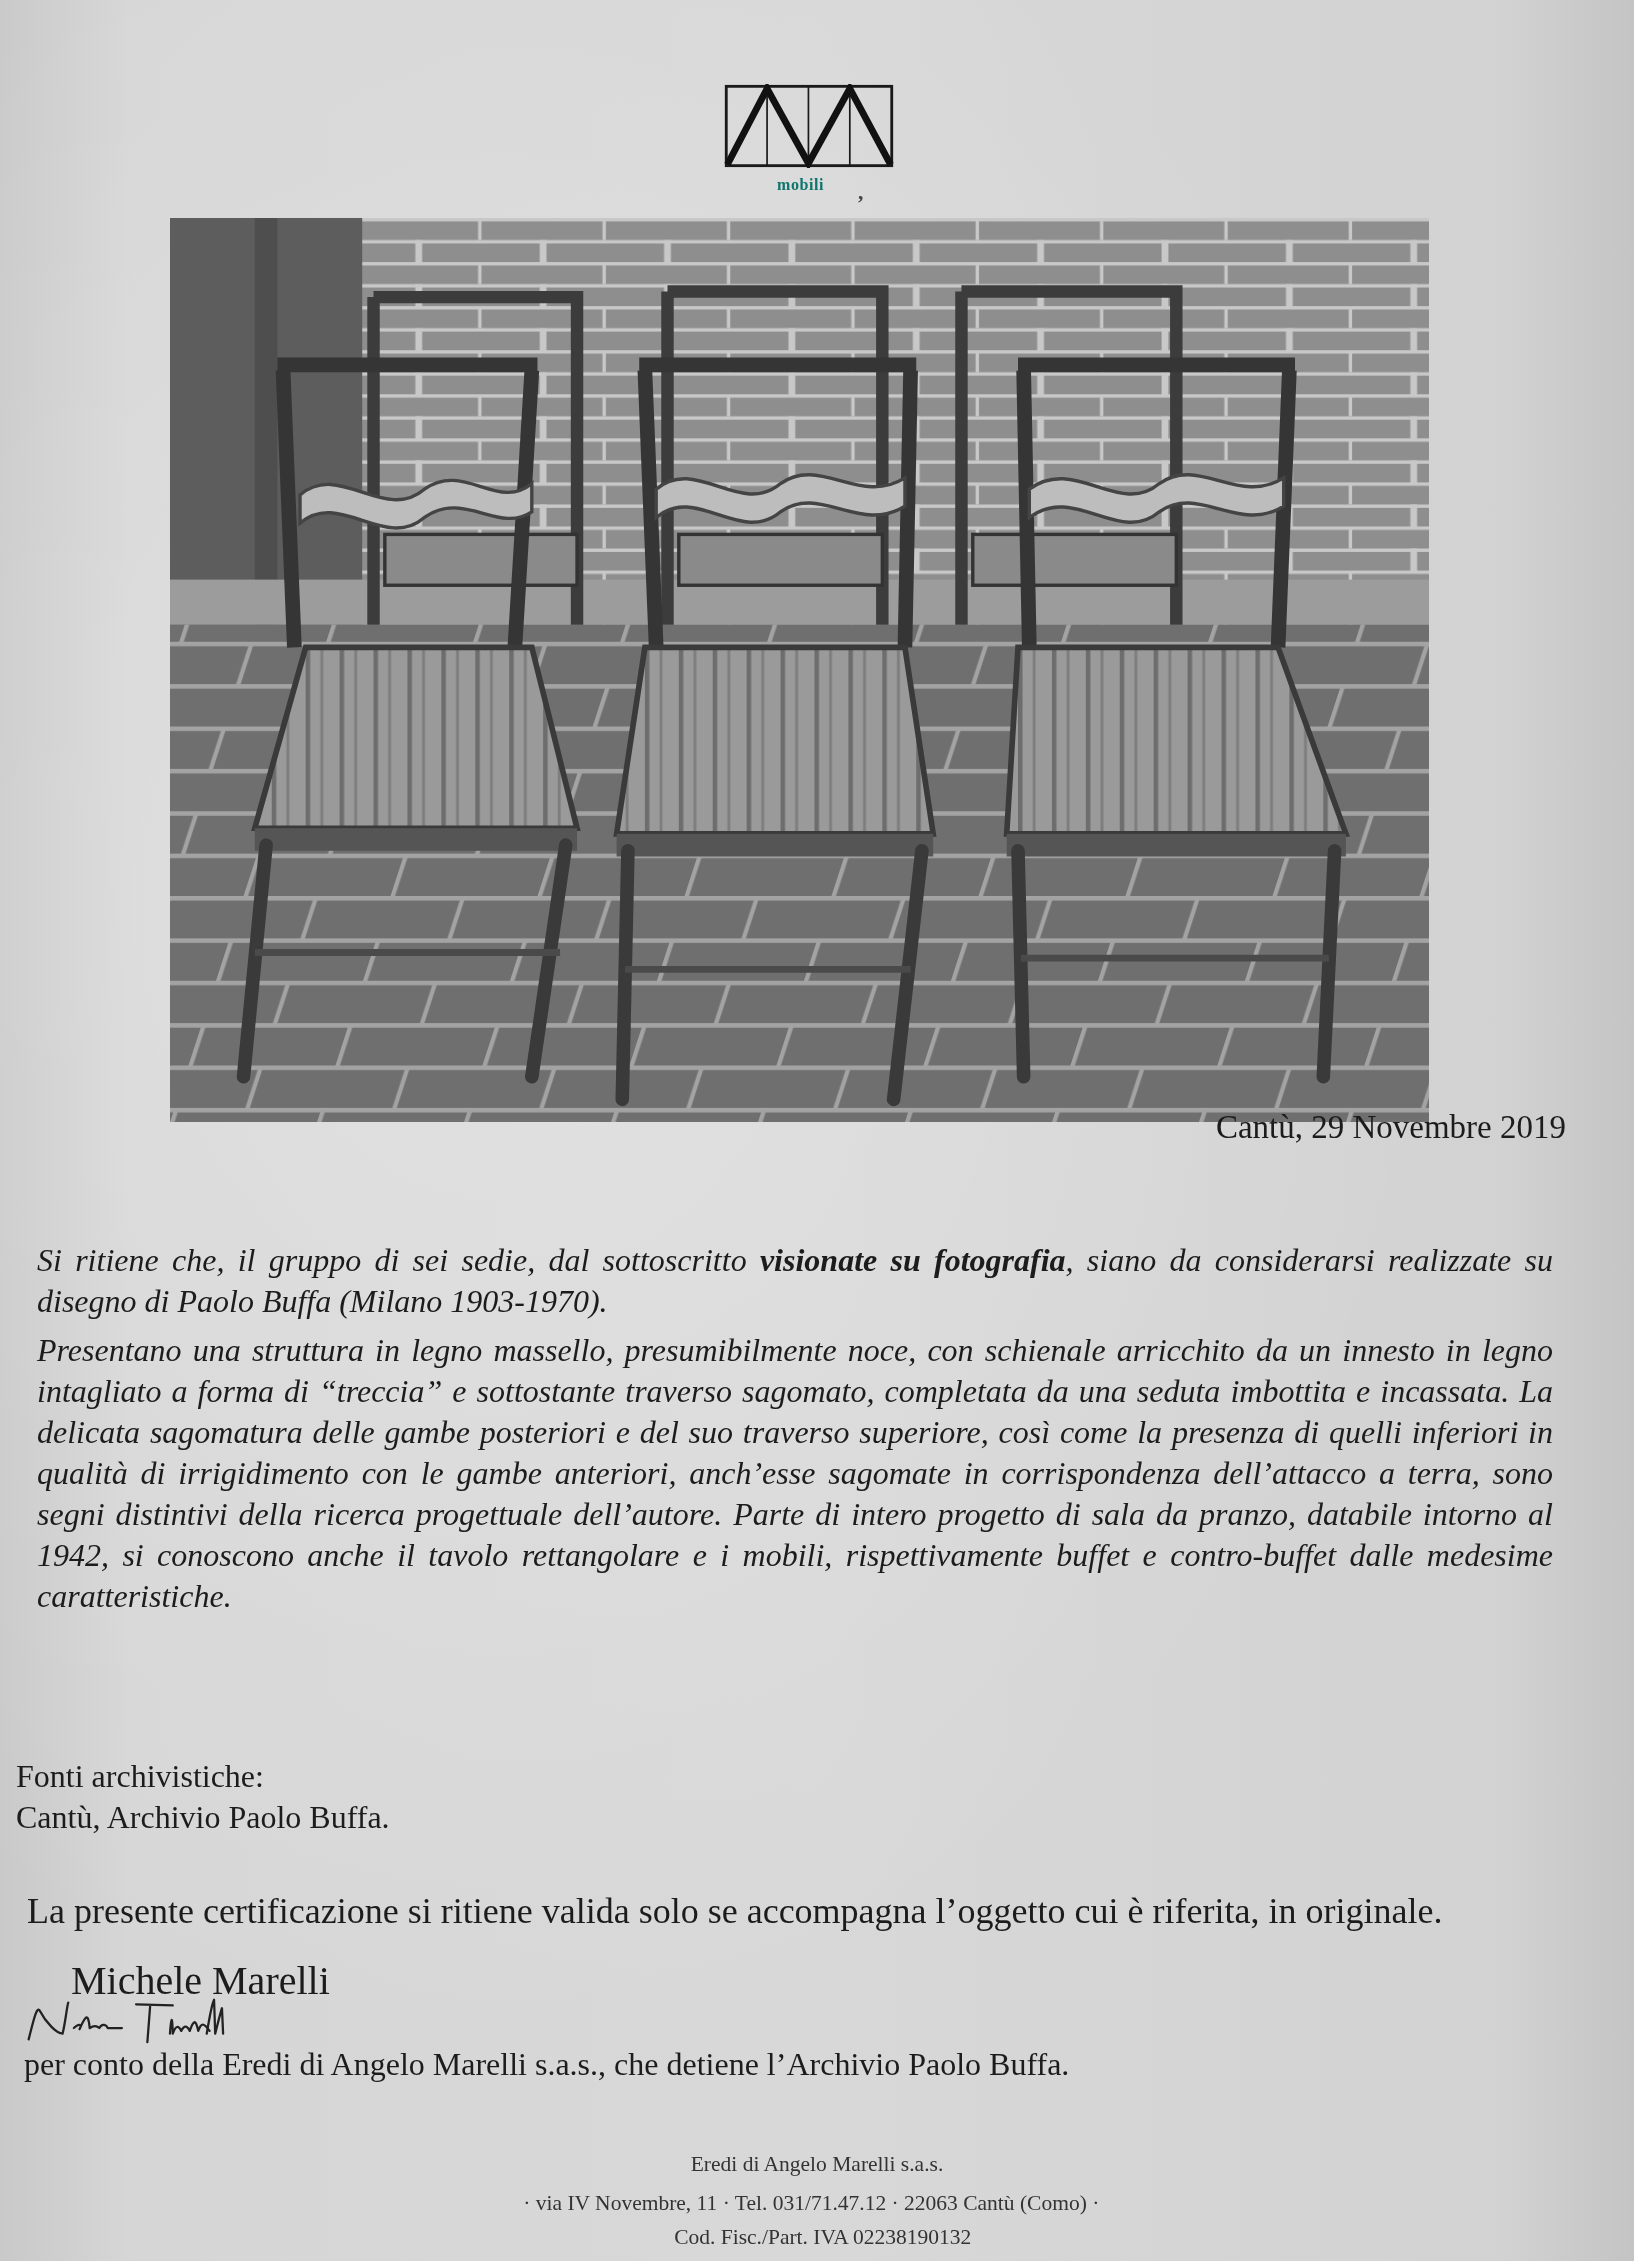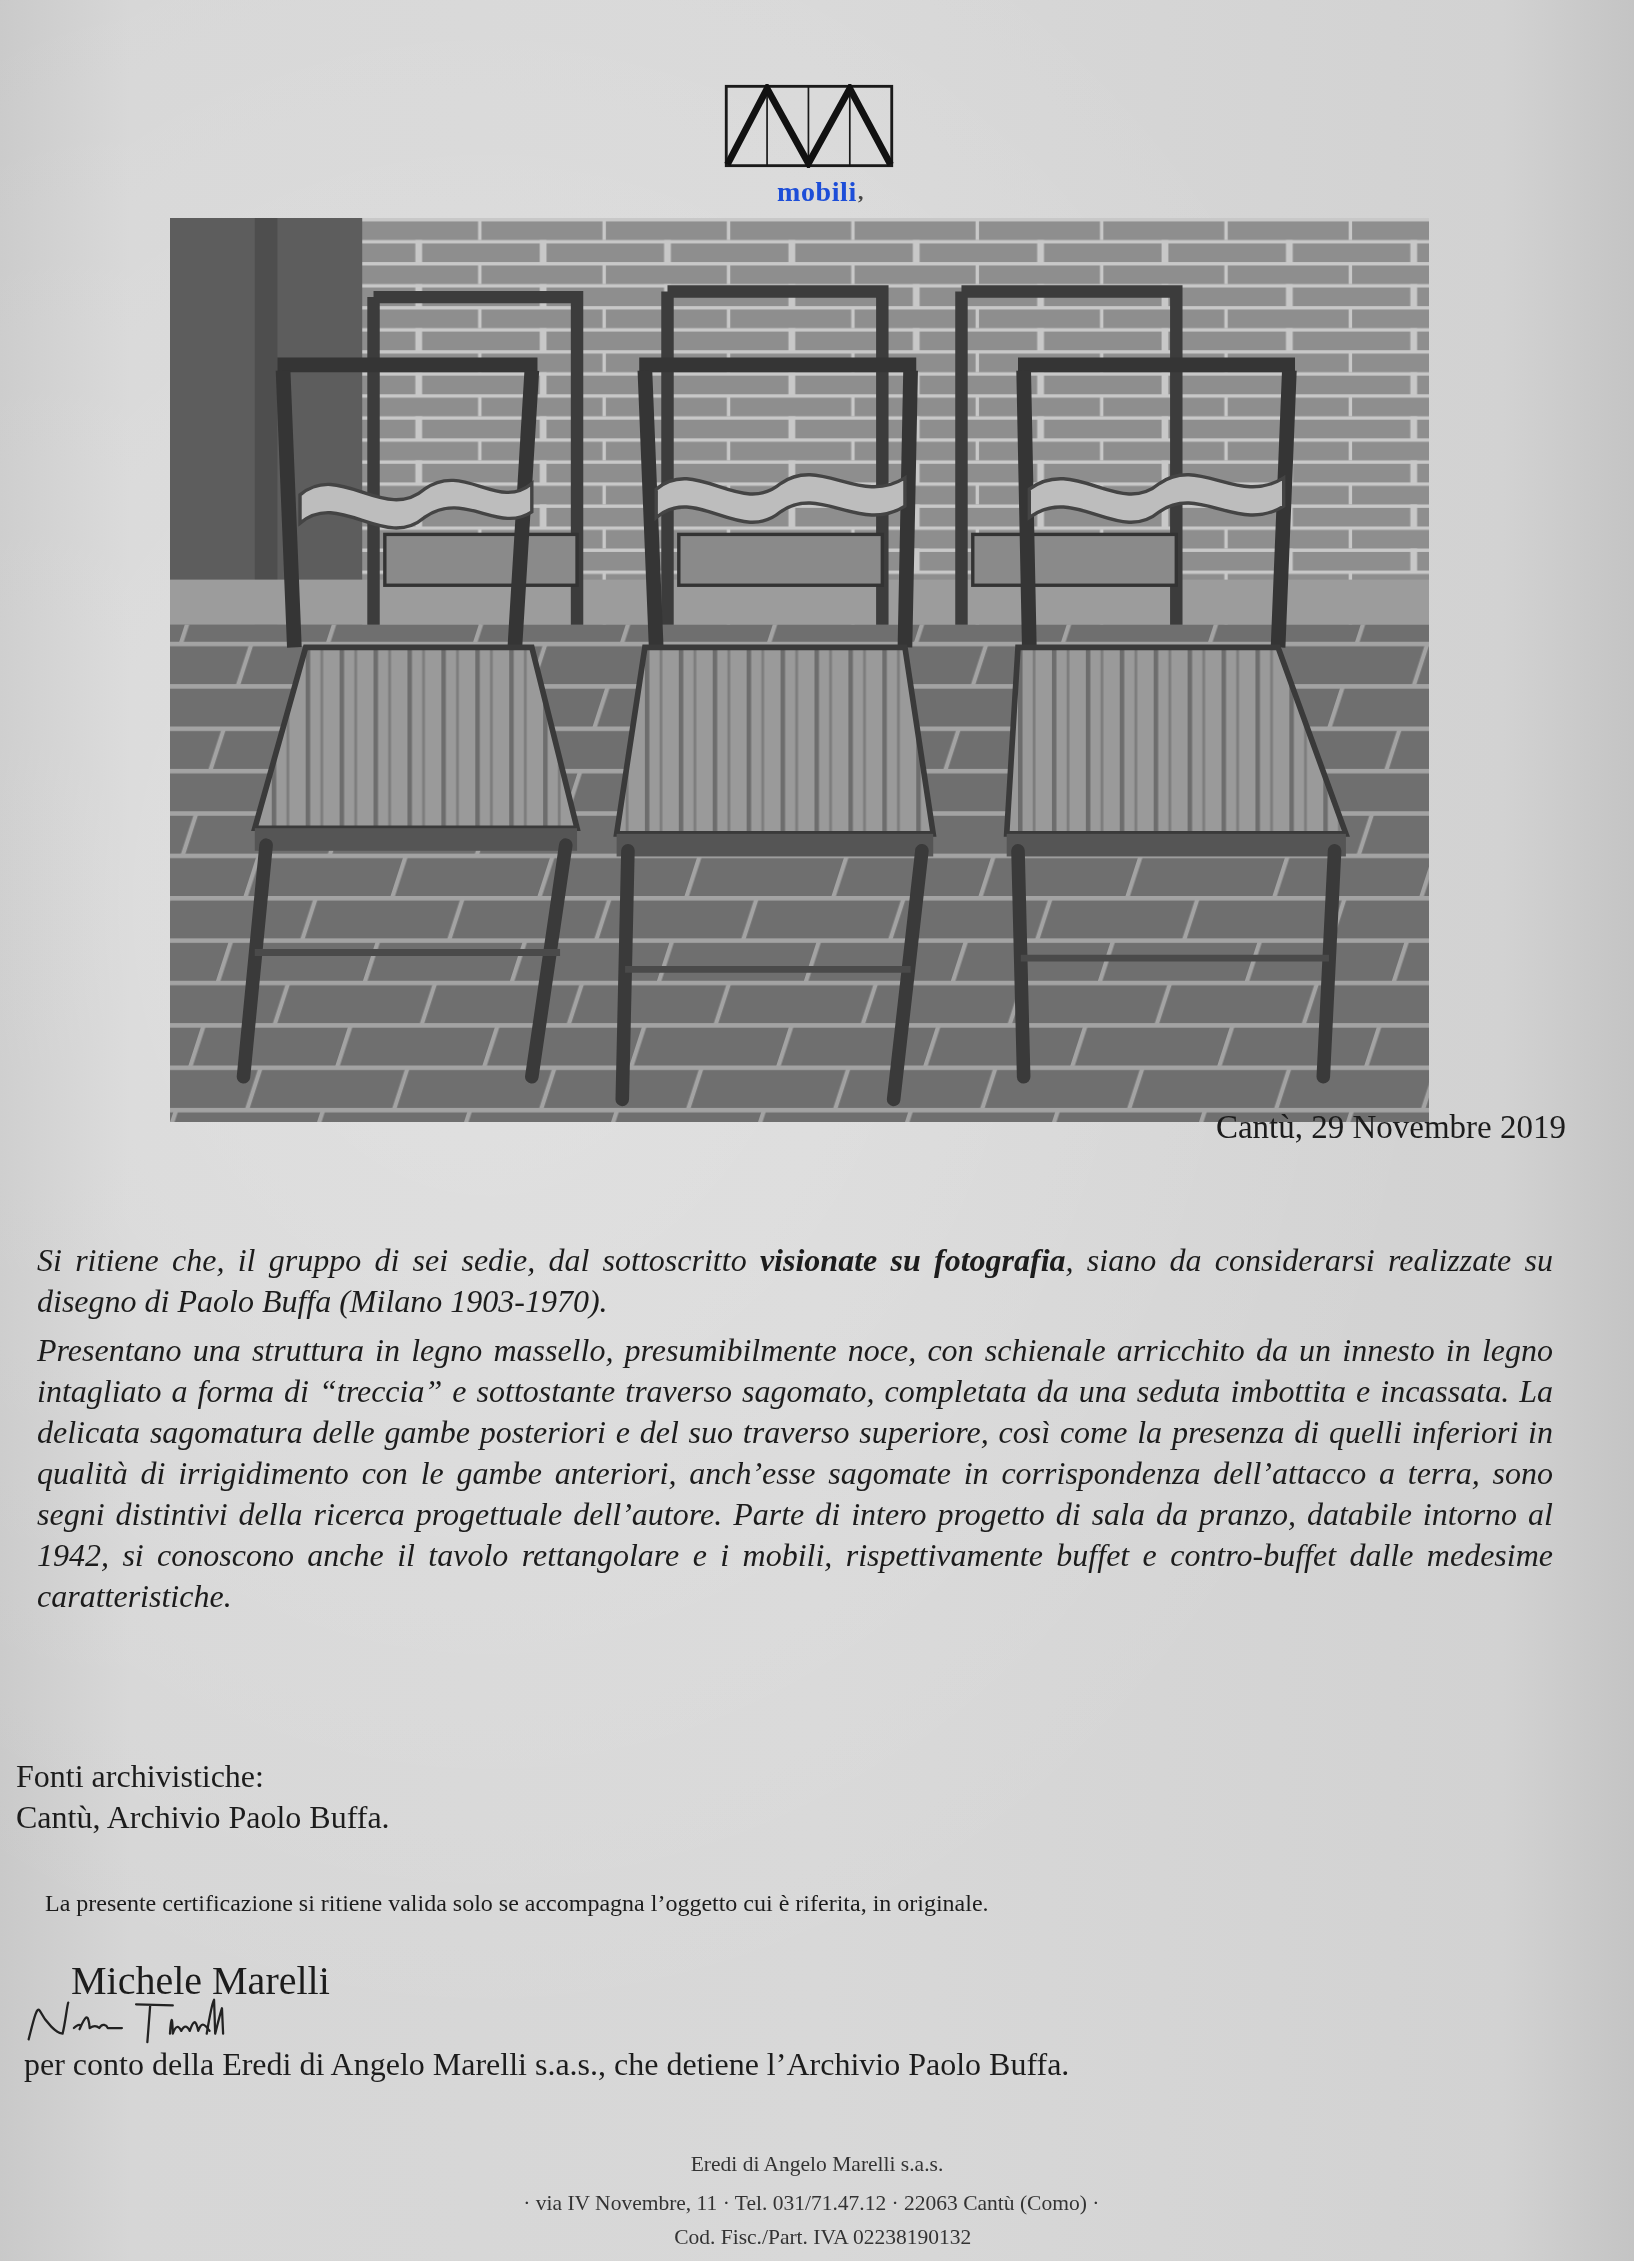--- a/index.html
+++ b/index.html
@@ -15,21 +15,21 @@
     background:
       radial-gradient(ellipse at 30% 40%, rgba(255,255,255,0.25), rgba(255,255,255,0) 60%),
       linear-gradient(90deg, #c9c9c9 0%, #d6d6d6 8%, #d8d8d8 50%, #d2d2d2 92%, #c4c4c4 100%);
   }
   .logo {
     position: absolute; left: 724px; top: 84px; width: 170px; height: 84px;
   }
   .logo svg { width: 100%; height: 100%; display: block; }
   .logo-caption {
     position: absolute; left: 777px; top: 176px;
-    font-size: 28px; font-weight: bold; color: #1d4ed8; letter-spacing: 0.6px;
+    font-size: 16px; font-weight: bold; color: #0f766e; letter-spacing: 0.6px;
   }
   .logo-comma {
     position: absolute; left: 858px; top: 180px; font-size: 21.5px; font-weight: bold; color: #444;
   }
   .photo {
     position: absolute; left: 170px; top: 218px; width: 1259px; height: 904px;
     background: #7a7a7a; overflow: hidden;
   }
   .photo svg { width: 100%; height: 100%; display: block; }
   .date {
@@ -40,21 +40,21 @@
     position: absolute; left: 29px; top: 1232px; width: 1532px;
     font-size: 32px; line-height: 41px;
     text-align: justify;
   }
   .body-text p { margin: 8px; font-style: italic; }
   .body-text b { font-weight: bold; }
   .sources {
     position: absolute; left: 16px; top: 1756px; font-size: 32px; line-height: 41px;
   }
   .validity {
-    position: absolute; left: 27px; top: 1890px; font-size: 24px; margin-left: 18px;
+    position: absolute; left: 27px; top: 1890px; font-size: 36px;
   }
   .signer {
     position: absolute; left: 27px; top: 1957px; font-size: 40px; margin-left: 44px;
   }
   .signature {
     position: absolute; left: 22.6px; top: 1994px; width: 407px; height: 54px;
   }
   .signature svg { width: 100%; height: 100%; display: block; }
   .signer-role {
     position: absolute; left: 24px; top: 2046px; font-size: 32px;

